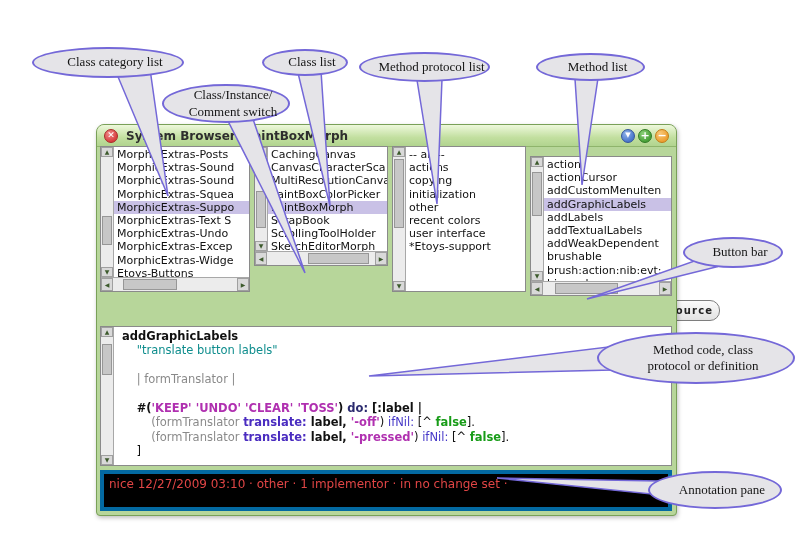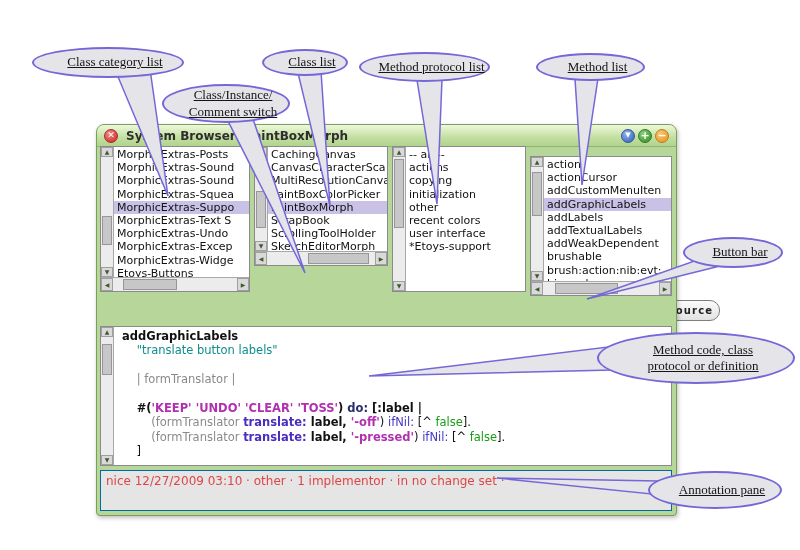--- a/index.html
+++ b/index.html
@@ -59,33 +59,33 @@
   .code-text { flex:1 1 auto; overflow:hidden; padding:2px 0 0 8px; }
   .code-line { font-size:11.5px; line-height:14.4px; white-space:pre; color:#111; }
   .tok-p { color:#111; }
   .tok-b { color:#111; font-weight:bold; }
   .tok-c { color:#0e8d8d; }
   .tok-g { color:#8a8a8a; }
   .tok-m { color:#4638c8; }
   .tok-t { color:#4a2cc0; font-weight:bold; }
   .tok-d { color:#2a2a6e; font-weight:bold; }
   .tok-s { color:#b030b0; font-weight:bold; }
-  .tok-f { color:#189c18; font-weight:normal;margin-top:12px; }
+  .tok-f { color:#189c18; font-weight:bold;margin-top:12px; }
 
   
   .annotation-pane { position:absolute; left:100px; top:470px; width:572px; height:41px;
-    background:#e5e5e5; border:1px solid #0369a1; }
+    background:#000000; border:4px solid #0369a1;text-decoration:underline; }
   .annotation-text { font-size:12px; color:#e04545; padding:3px 5px; white-space:nowrap; overflow:hidden; }
 
   
   .tails { position:absolute; left:0; top:0; width:800px; height:550px; z-index:5; pointer-events:none; }
   .callout { position:absolute; z-index:6; background:#e5e4e8; border:2px solid #7468d8; border-radius:50%;
     display:flex; flex-direction:column; align-items:center; justify-content:center;
     font-family:"Liberation Serif","DejaVu Serif",serif; font-size:13px; color:#151515; text-align:center; }
-  .callout span { display:block; text-decoration:underline; line-height:1.25; white-space:nowrap;margin-left:14px; }
+  .callout span { display:block; line-height:1.25; white-space:nowrap;margin-left:14px; }
 </style>
 </head>
 <body>
 
 <div class="sb-window">
 
   <div class="titlebar">
     <div class="tb-circle tb-close">✕</div>
     <div class="tb-title">System Browser: PaintBoxMorph</div>
     <div class="tb-right">

